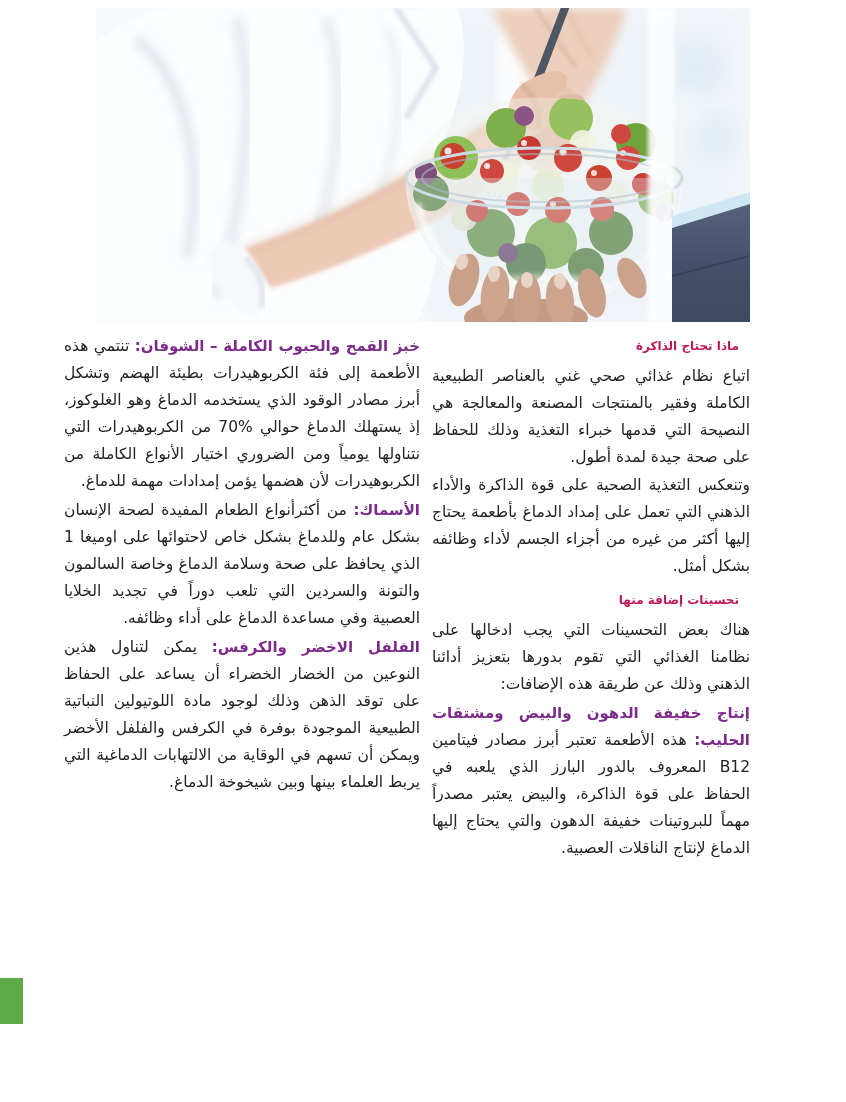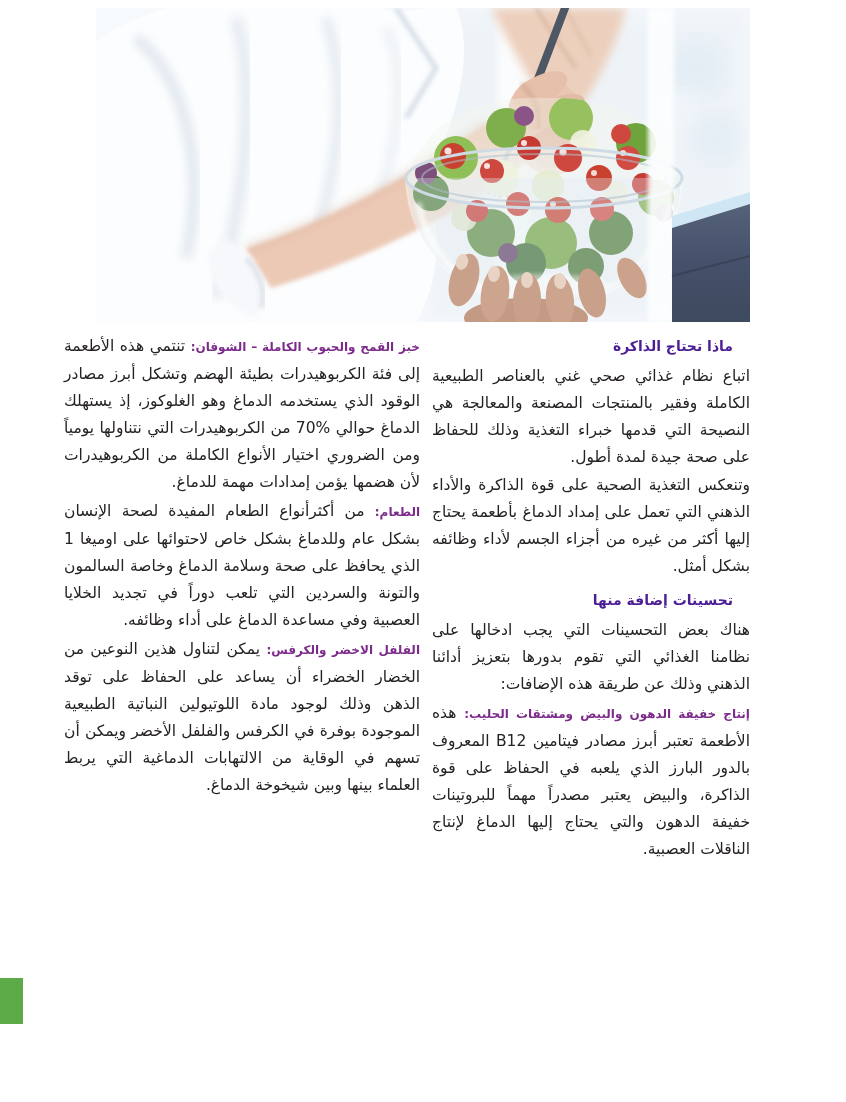--- a/index.html
+++ b/index.html
@@ -30,33 +30,33 @@
     direction: rtl;
     text-align: justify;
     color: #262223;
     font-size: 15.5px;
     line-height: 27px;
   }
   #col-right { left: 432px; width: 318px; }
   #col-left  { left: 64px;  width: 356px; }
 
   h2.green-heading {
-    color: #4c1d95;
-    font-size: 14px;
+    color: #be185d;
+    font-size: 12px;
     font-weight: bold;
-    margin: 7px 17px 4px 0;
+    margin: 7px 11px 4px 0;
     line-height: 26px;
   }
   h2.green-heading.first { margin-top: 0; }
   .col p { margin: 0 0 1px 0; }
   .col p.section { margin-top: 2px; }
   .lead {
     color: #7d2b8b;
     font-weight: bold;
-    font-size: 12px;
+    font-size: 15px;
     margin-top: 17px;
   }
   
   #green-square {
     position: absolute;
     left: 0; top: 978px;
     width: 23px; height: 46px;
     background: #5cab48;
   }
 </style>
@@ -238,21 +238,21 @@
   </div>
 
   <div class="col" id="col-left">
     <p class="section" style="margin-top:0">
       <span class="lead">خبز القمح والحبوب الكاملة – الشوفان:</span>
       <span>تنتمي هذه الأطعمة إلى فئة الكربوهيدرات بطيئة الهضم وتشكل أبرز مصادر الوقود الذي يستخدمه الدماغ وهو الغلوكوز، إذ يستهلك الدماغ حوالي %70 من الكربوهيدرات التي نتناولها يومياً ومن الضروري اختيار الأنواع الكاملة من الكربوهيدرات لأن هضمها يؤمن إمدادات مهمة للدماغ.</span>
     </p>
 
 
     <p class="section">
-      <span class="lead">الطعام:</span>
+      <span class="lead">الأسماك:</span>
       <span>من أكثرأنواع الطعام المفيدة لصحة الإنسان بشكل عام وللدماغ بشكل خاص لاحتوائها على اوميغا 1 الذي يحافظ على صحة وسلامة الدماغ وخاصة السالمون والتونة والسردين التي تلعب دوراً في تجديد الخلايا العصبية وفي مساعدة الدماغ على أداء وظائفه.</span>
     </p>
 
     <p class="section">
       <span class="lead">الفلفل الاخضر والكرفس:</span>
       <span>يمكن لتناول هذين النوعين من الخضار الخضراء أن يساعد على الحفاظ على توقد الذهن وذلك لوجود مادة اللوتيولين النباتية الطبيعية الموجودة بوفرة في الكرفس والفلفل الأخضر ويمكن أن تسهم في الوقاية من الالتهابات الدماغية التي يربط العلماء بينها وبين شيخوخة الدماغ.</span>
     </p>
   </div>
 
   <div id="green-square"></div>

